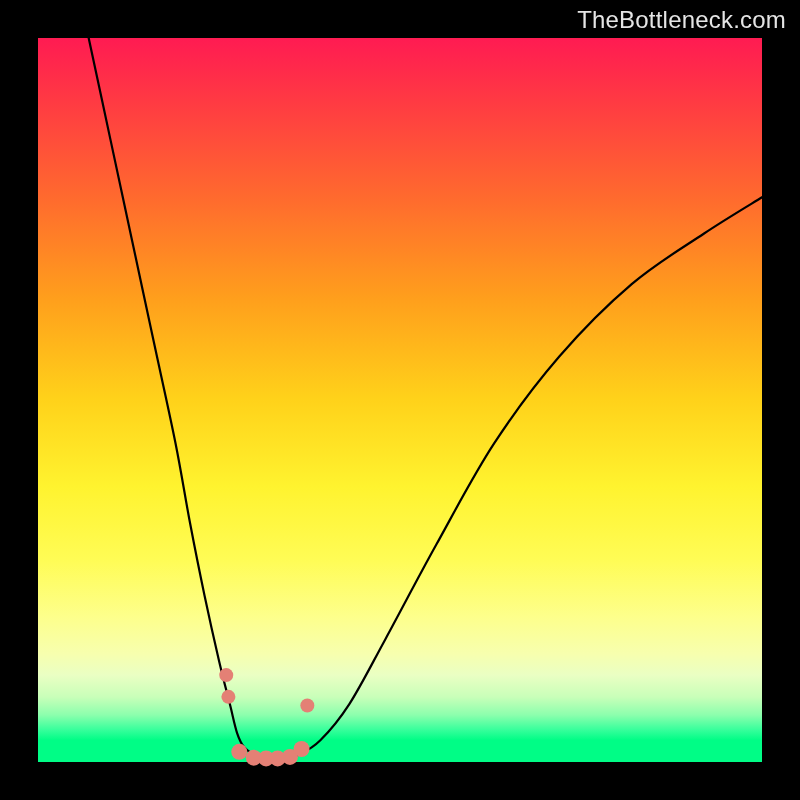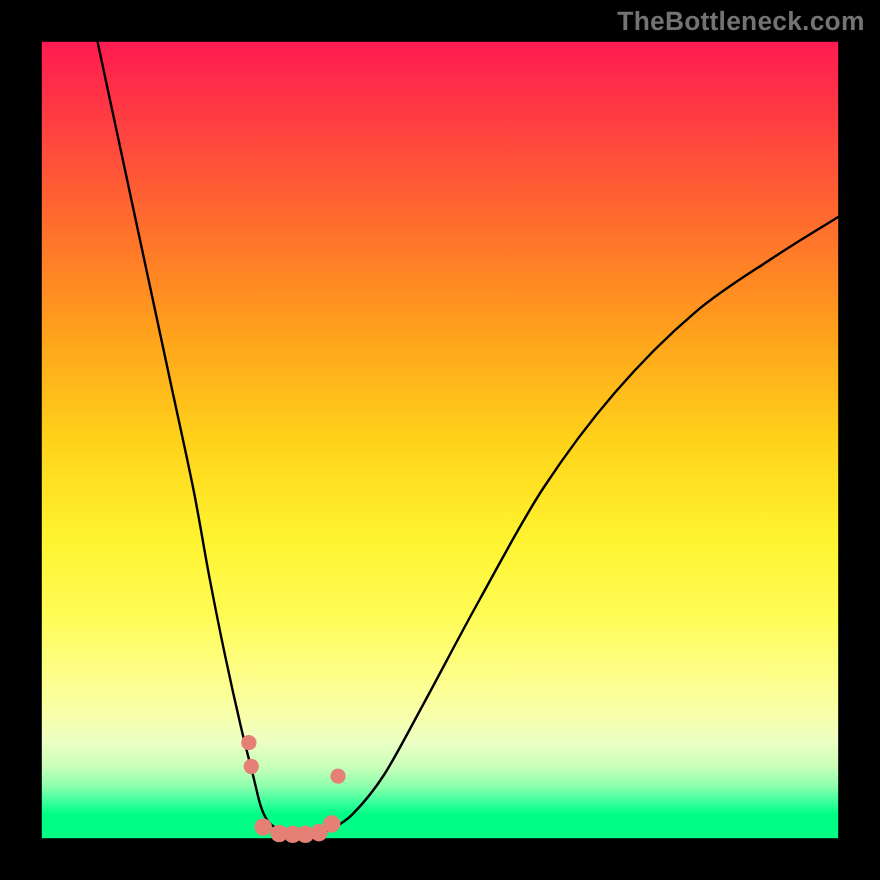--- a/index.html
+++ b/index.html
@@ -9,22 +9,22 @@
     width: 800px;
     height: 800px;
     background: #000;
   }
   .watermark {
     position: absolute;
     top: 6px;
     right: 14px;
     font-family: Arial, Helvetica, sans-serif;
     font-size: 24px;
-    font-weight: 700;
-    color: #737373;
+    font-weight: 400;
+    color: #e5e5e5;
     letter-spacing: 0.2px;
     z-index: 10;
   }
   .plot {
     position: absolute;
     left: 38px;
     top: 38px;
     width: 724px;
     height: 724px;
   }

